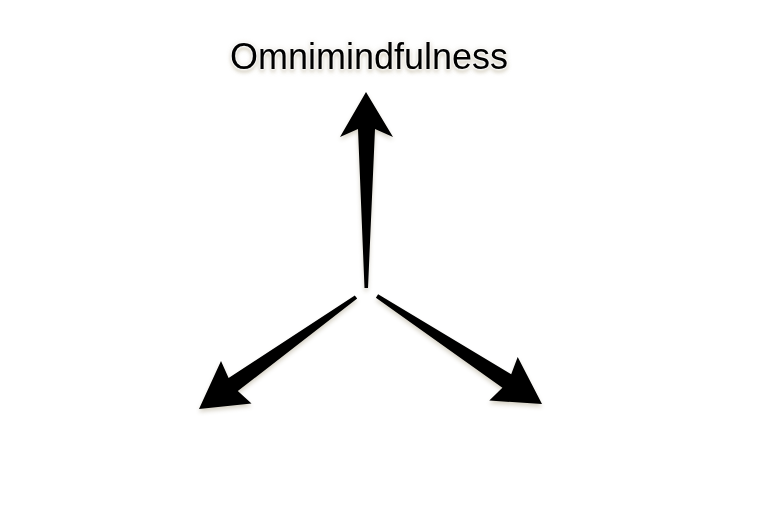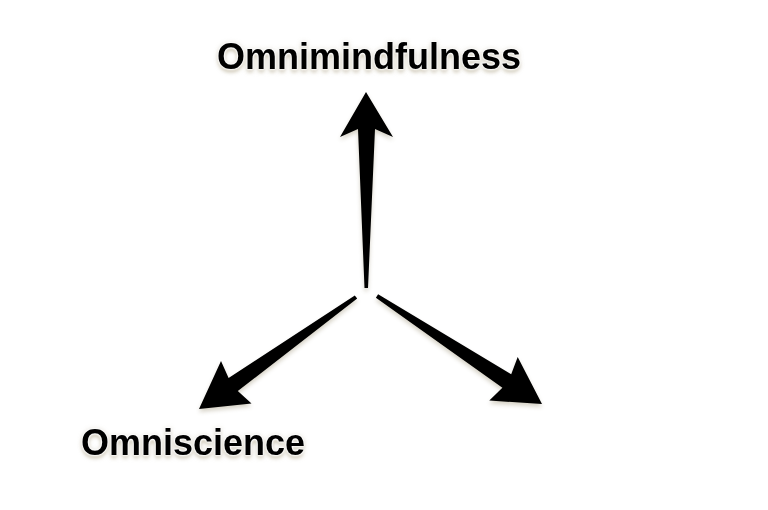--- a/index.html
+++ b/index.html
@@ -23,21 +23,21 @@
     height: 510px;
   }
   .arrow {
     fill: var(--arrow, #000000);
     filter: drop-shadow(0px 3px 2px rgba(165, 155, 128, 0.45));
   }
   .node-label {
     position: absolute;
     transform: translateX(-50%);
     font-size: 36px;
-    font-weight: 700;
+    font-weight: 400;
     line-height: 1;
     letter-spacing: 0px;
     color: var(--text, #000000);
     white-space: nowrap;
     
     text-shadow:
       0 0 2px #ffffff,
       0 0 2px #ffffff,
       0 0 3px #ffffff,
       0 0 3px #ffffff,
@@ -57,16 +57,15 @@
 
     <polygon class="arrow" points="366,92 393,137 375,129 368,288 364.5,288 358,129 340,137"></polygon>
 
     <polygon class="arrow" points="199,409 221,361 228.6,378.1 354.8,295.4 357.2,298.6 237.8,391.1 251.5,403.5"></polygon>
 
     <polygon class="arrow" points="542,404 517.7,357 511.2,374.3 378.1,294.3 375.9,297.7 502.4,387.7 489.3,400.6"></polygon>
   </svg>
 
   <div class="node-label top">Omnimindfulness</div>
 
-  <div class="node-label left">Omniscience</div>
 
 
 </div>
 
 </body></html>

